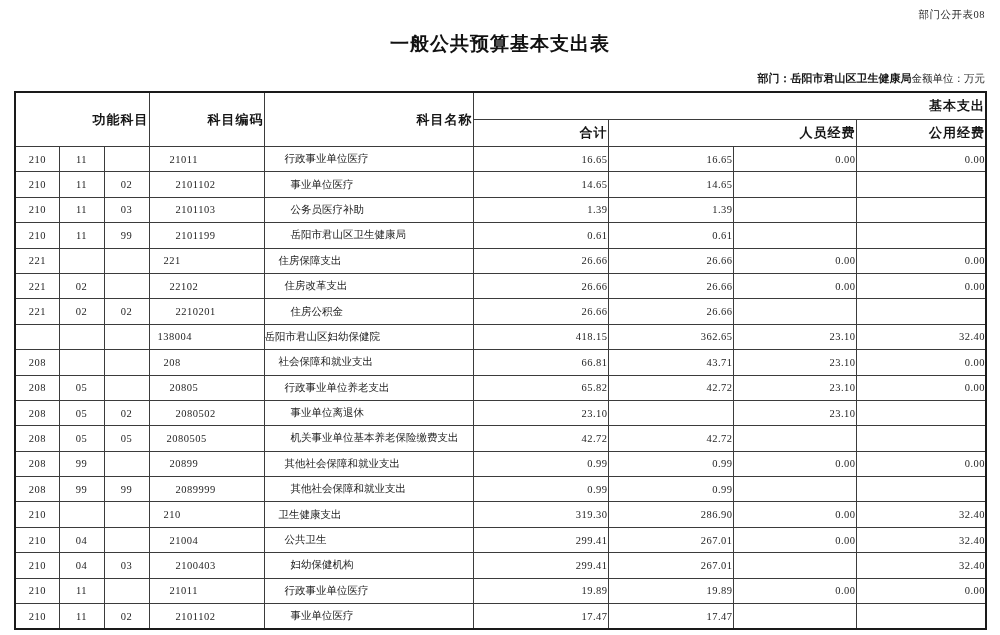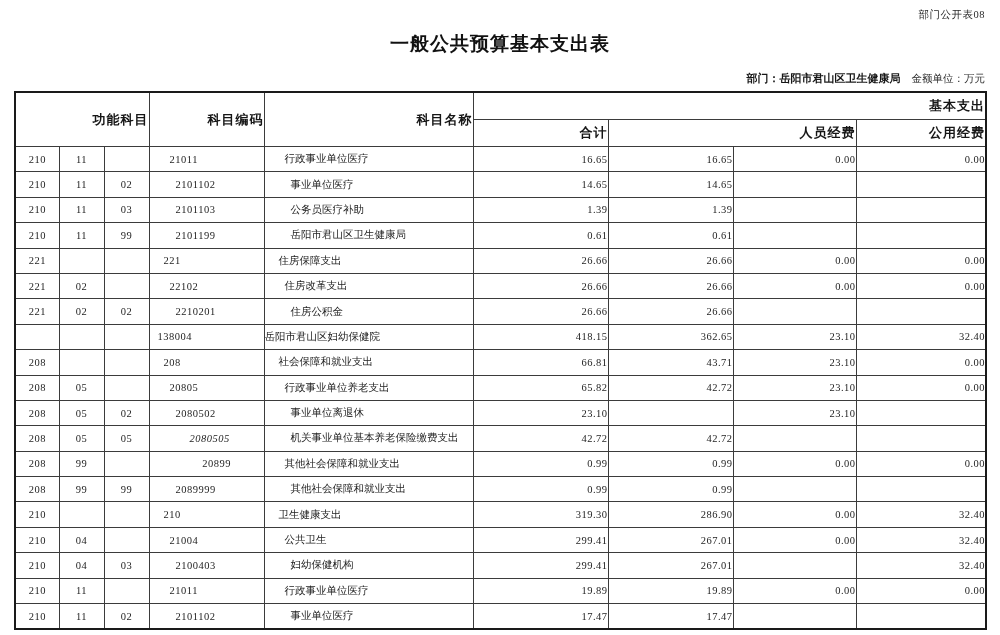--- a/index.html
+++ b/index.html
@@ -14,21 +14,21 @@
   }
   .page-title{
     position:absolute;top:31px;left:0;width:1000px;text-align:center;
     font-size:19px;font-weight:bold;letter-spacing:1px;color:#111;
   }
   .meta-row{
     position:absolute;top:71px;left:14px;width:971px;
     display:flex;justify-content:flex-end;align-items:flex-end;
   }
   .dept-label{font-size:11px;font-weight:bold;color:#171717;}
-  .unit-label{font-size:10.5px;color:#2a2a2a;margin-left:11px;}
+  .unit-label{font-size:10.5px;color:#2a2a2a;}
   .table-wrap{position:absolute;top:91px;left:14px;width:971px;}
   table.budget{
     width:971px;table-layout:fixed;border-collapse:collapse;
     border:2px solid #1a1a1a;
   }
   table.budget th, table.budget td{
     border:1px solid #3b3b3b;overflow:hidden;white-space:nowrap;
     font-weight:normal;padding:0;
   }
   table.budget thead th{
@@ -200,32 +200,32 @@
           <td class="c-name" style="padding-left: 26px;">事业单位离退休</td>
           <td class="c-num">23.10</td>
           <td class="c-num"></td>
           <td class="c-num">23.10</td>
           <td class="c-num"></td>
         </tr>
         <tr>
           <td class="c-func">208</td>
           <td class="c-func">05</td>
           <td class="c-func">05</td>
-          <td class="c-code" style="padding-left: 40px; font-style: italic;">2080505</td>
+          <td class="c-code" style="padding-left: 17px;">2080505</td>
           <td class="c-name" style="padding-left: 26px;">机关事业单位基本养老保险缴费支出</td>
           <td class="c-num">42.72</td>
           <td class="c-num">42.72</td>
           <td class="c-num"></td>
           <td class="c-num"></td>
         </tr>
         <tr>
           <td class="c-func">208</td>
           <td class="c-func">99</td>
           <td class="c-func"></td>
-          <td class="c-code" style="padding-left: 20px; text-align: center;">20899</td>
+          <td class="c-code" style="padding-left: 20px;">20899</td>
           <td class="c-name" style="padding-left: 20px;">其他社会保障和就业支出</td>
           <td class="c-num">0.99</td>
           <td class="c-num">0.99</td>
           <td class="c-num">0.00</td>
           <td class="c-num">0.00</td>
         </tr>
         <tr>
           <td class="c-func">208</td>
           <td class="c-func">99</td>
           <td class="c-func">99</td>

